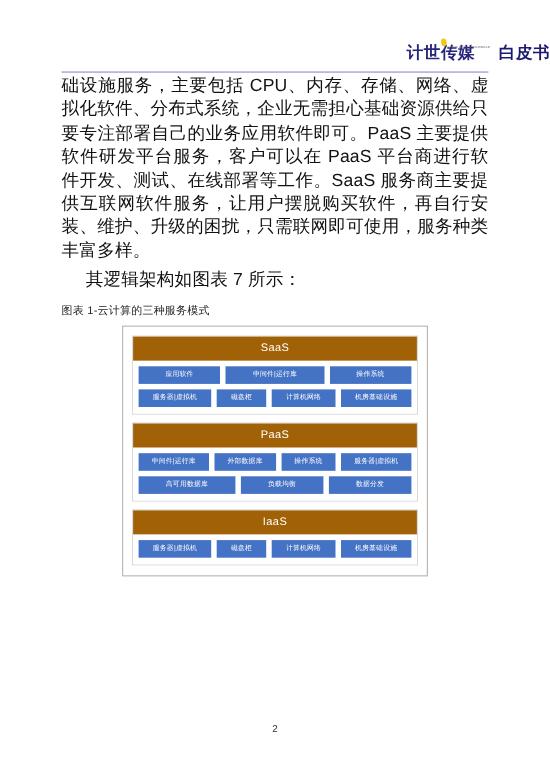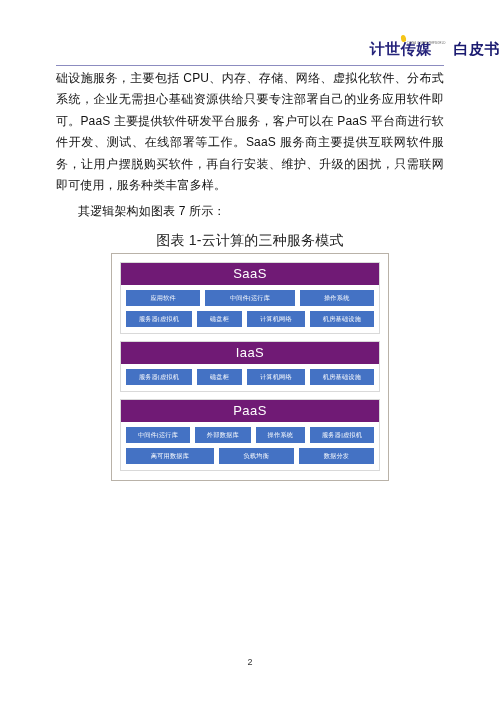--- a/index.html
+++ b/index.html
@@ -80,36 +80,36 @@
 
   
   .content {
     position: absolute;
     top: 68px;
     left: 56px;
     width: 388px;
   }
   p.para {
     margin: 0;
-    font-size: 12px;
+    font-size: 16px;
     line-height: 21.4px;
     letter-spacing: 0.15px;
     text-align: justify;
     text-justify: inter-ideograph;
     color: #111;
   }
   p.indent {
     text-indent: 22px;
   }
   .gap-sm { height: 5px; }
 
   
   .figure-caption {
-    text-align: center;
-    font-size: 14px;
+    text-align: left;
+    font-size: 10px;
     line-height: 14px;
     color: #222;
     margin-top: 10px;
     letter-spacing: 0.2px;
   }
 
   .diagram {
     margin: 6px auto 0 auto;
     width: 278px;
     box-sizing: border-box;
@@ -119,24 +119,24 @@
   }
 
   .layer {
     background: #ffffff;
     border: 1px solid #d9d9d9;
     margin-bottom: 7px;
   }
   .layer:last-child { margin-bottom: 0; }
 
   .layer-title {
-    background: #701a75;
+    background: #a16207;
     color: #ffffff;
     text-align: center;
-    font-size: 13px;
+    font-size: 10px;
     letter-spacing: 0.4px;
     padding: 6px 0 6px 0;
     line-height: 10px;
   }
 
   .layer-body {
     padding: 5px 5px 6px 5px;
     background: #fff;
   }
 
@@ -210,48 +210,48 @@
           <div class="chip-row">
             <div class="chip">服务器|虚拟机</div>
             <div class="chip">磁盘柜</div>
             <div class="chip">计算机网络</div>
             <div class="chip">机房基础设施</div>
           </div>
         </div>
       </div>
 
       <div class="layer">
+        <div class="layer-title">PaaS</div>
+        <div class="layer-body">
+          <div class="chip-row">
+            <div class="chip">中间件|运行库</div>
+            <div class="chip">外部数据库</div>
+            <div class="chip">操作系统</div>
+            <div class="chip">服务器|虚拟机</div>
+          </div>
+          <div class="chip-row">
+            <div class="chip">高可用数据库</div>
+            <div class="chip">负载均衡</div>
+            <div class="chip">数据分发</div>
+          </div>
+        </div>
+      </div>
+
+      <div class="layer">
         <div class="layer-title">IaaS</div>
         <div class="layer-body">
           <div class="chip-row">
             <div class="chip">服务器|虚拟机</div>
             <div class="chip">磁盘柜</div>
             <div class="chip">计算机网络</div>
             <div class="chip">机房基础设施</div>
           </div>
         </div>
       </div>
 
-      <div class="layer">
-        <div class="layer-title">PaaS</div>
-        <div class="layer-body">
-          <div class="chip-row">
-            <div class="chip">中间件|运行库</div>
-            <div class="chip">外部数据库</div>
-            <div class="chip">操作系统</div>
-            <div class="chip">服务器|虚拟机</div>
-          </div>
-          <div class="chip-row">
-            <div class="chip">高可用数据库</div>
-            <div class="chip">负载均衡</div>
-            <div class="chip">数据分发</div>
-          </div>
-        </div>
-      </div>
-
     </div>
 
     <div style="height:14px"></div>
 
 
   </div>
 
   <div class="page-number">2</div>
 
 </div>

